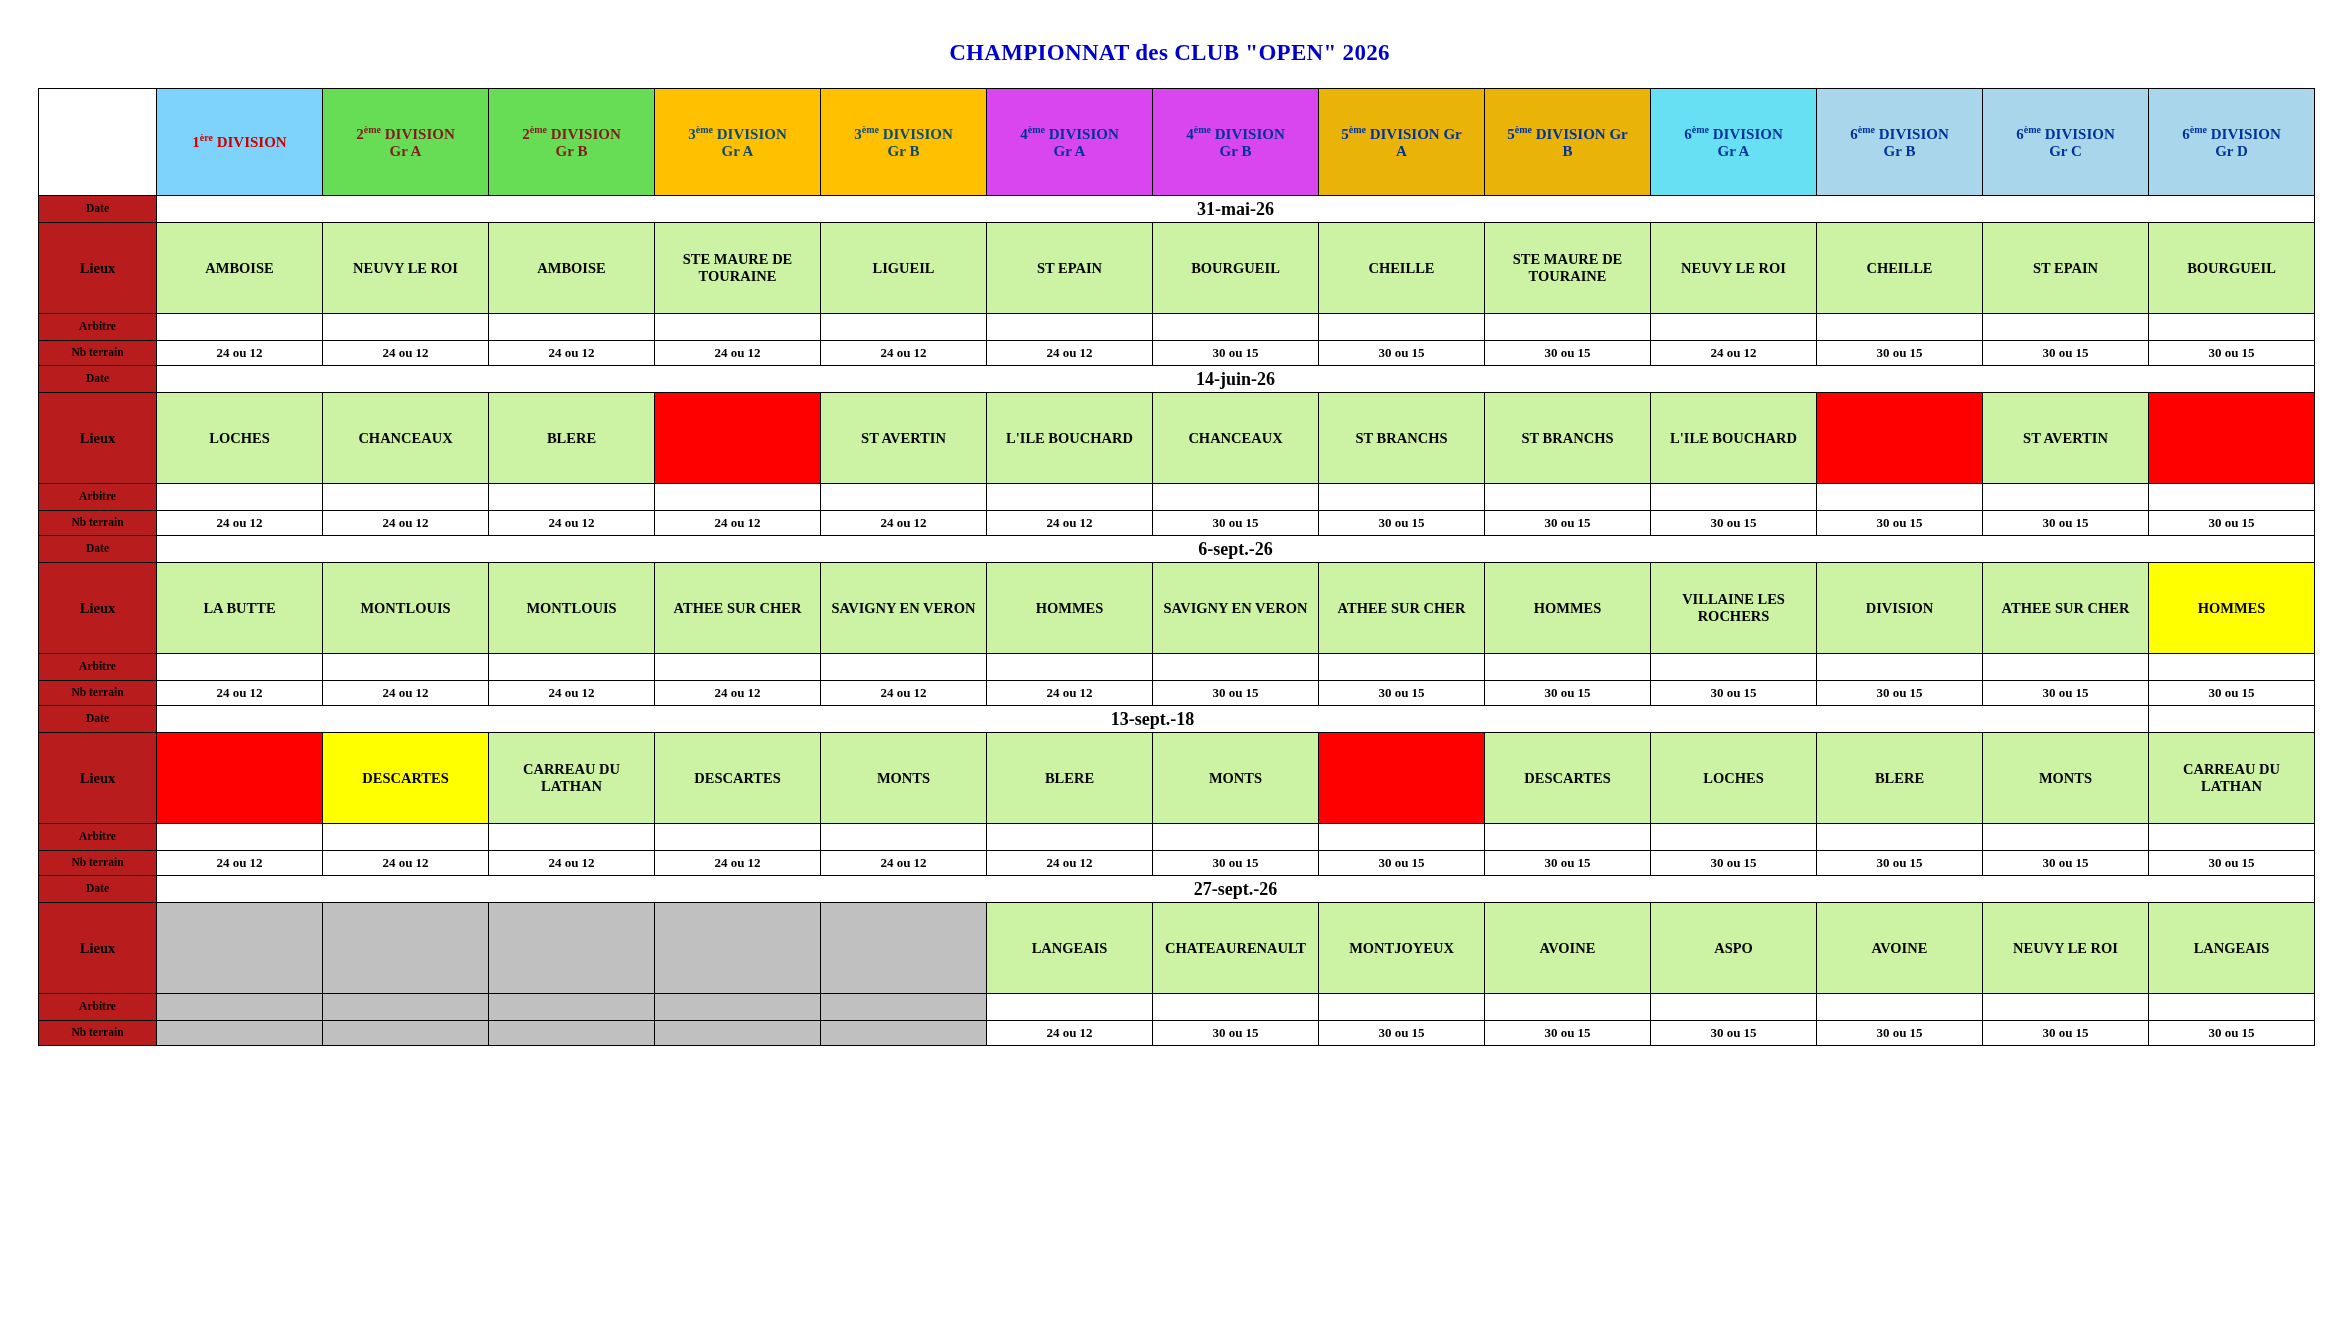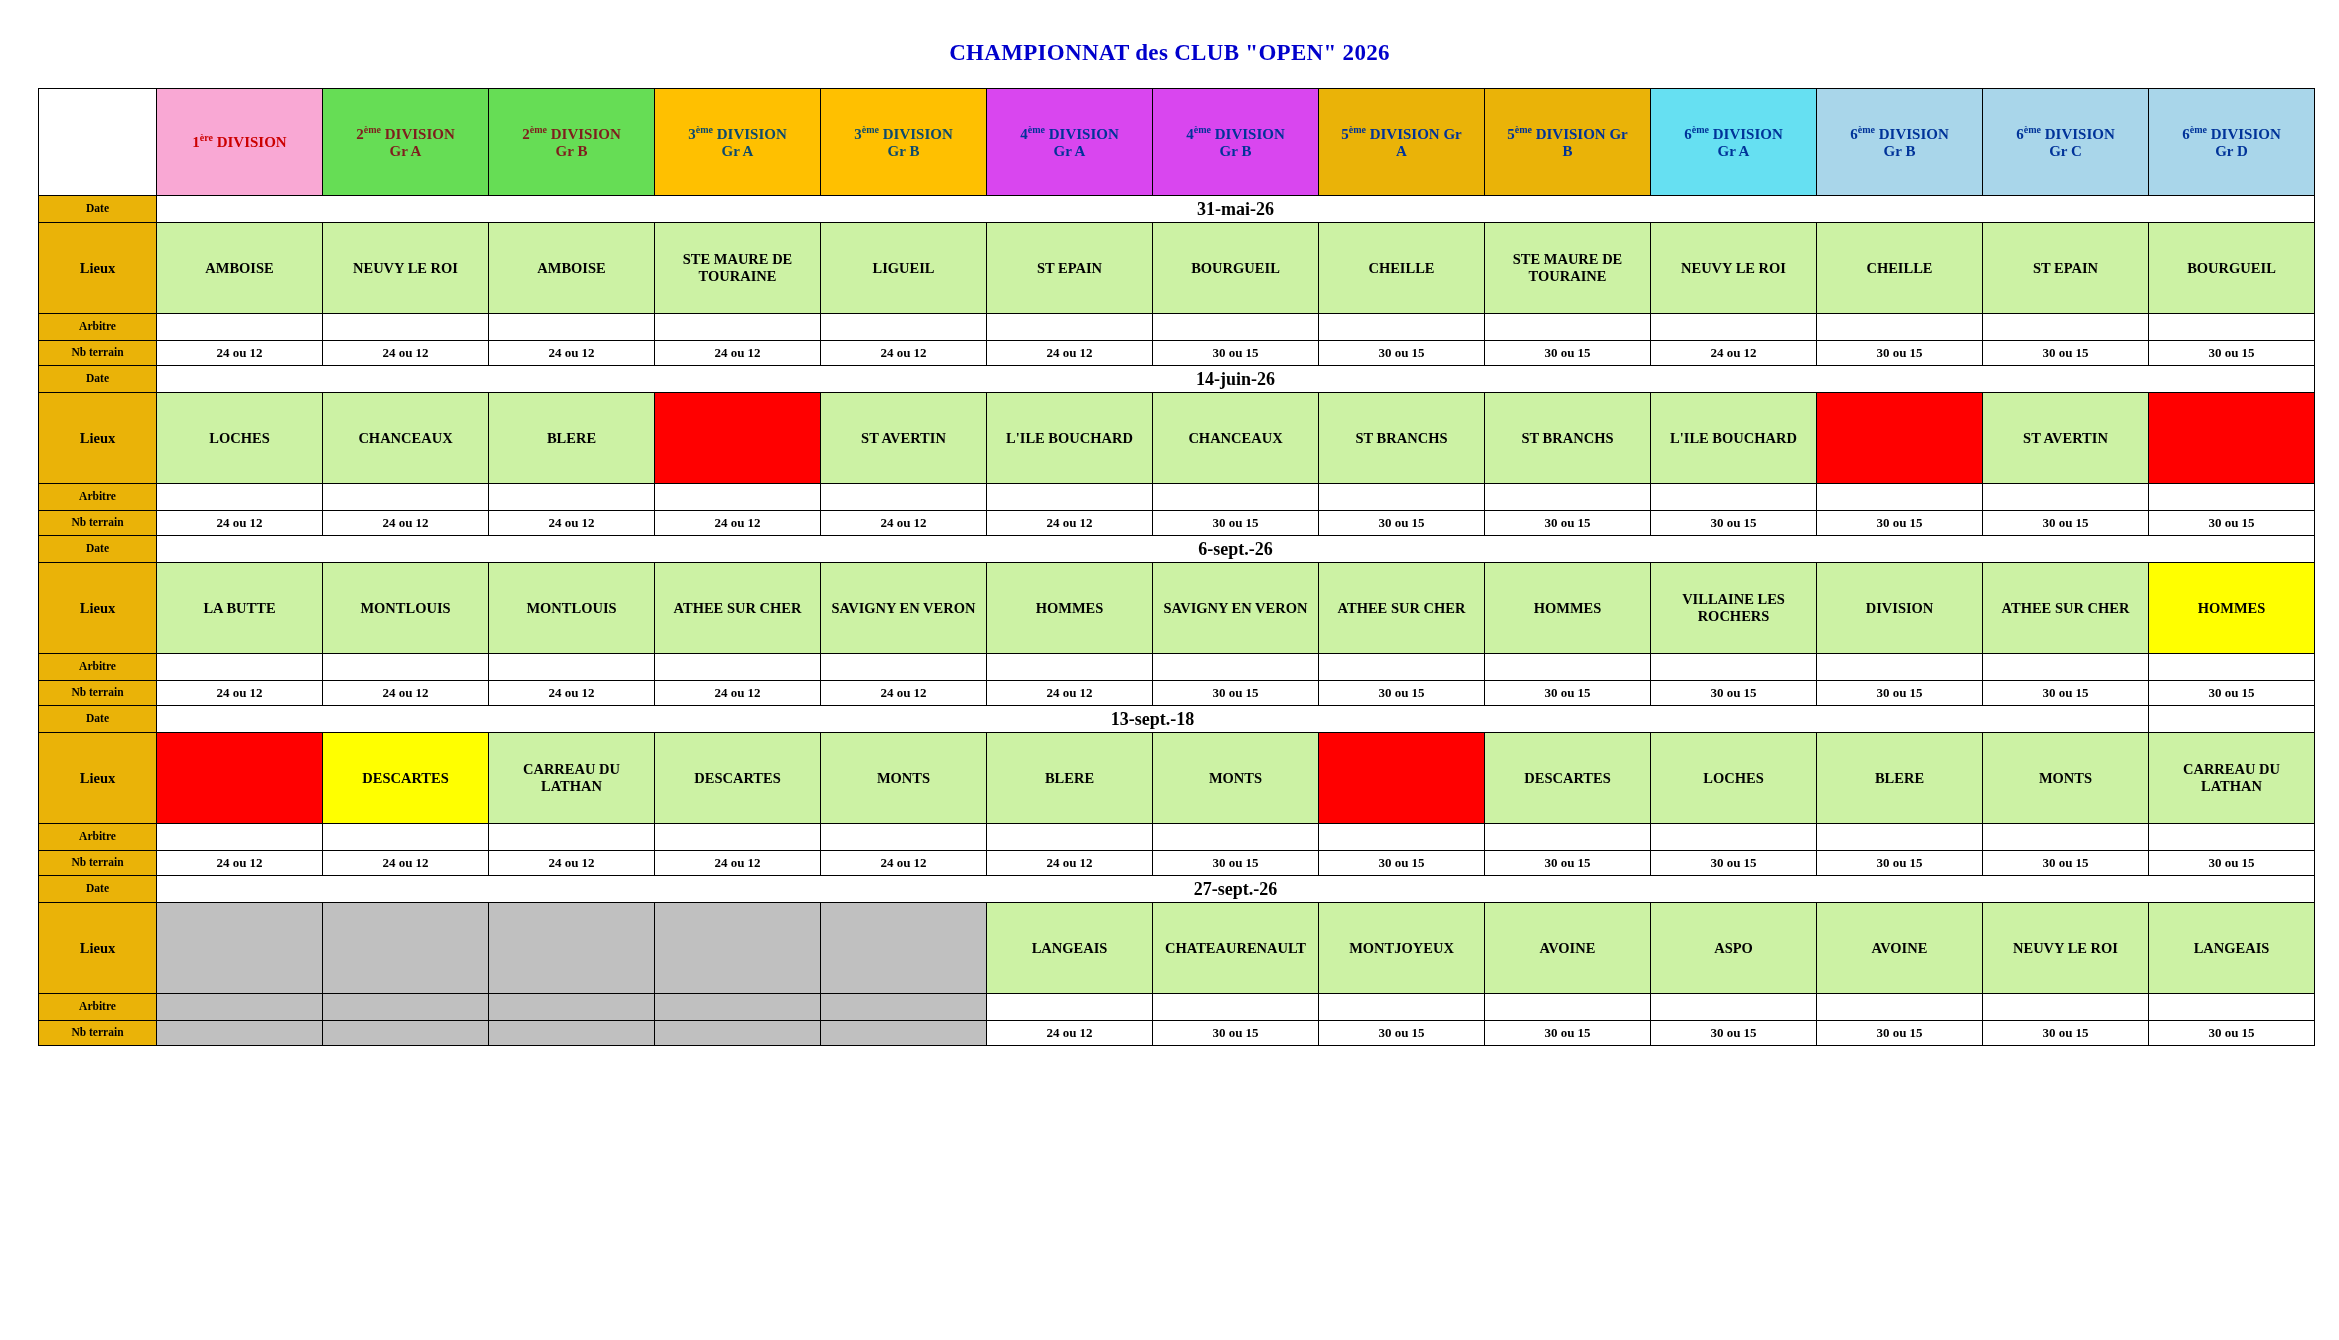--- a/index.html
+++ b/index.html
@@ -47,30 +47,30 @@
 
   
   tr.hdr td {
     height: 104px;
     font-size: 15px;
   }
   td.hdr-blank { background: #ffffff; border: 1px solid #000; }
   td.hdr-cell { color: #003366; }
   td.hdr-cell .sup { font-size: 10px; vertical-align: super; }
   td.hdr-cell .l2 { display: block; }
-  td.hdr-d1 { background: #f9a8d4; color: #cc0000; }
+  td.hdr-d1 { background: #7dd3fc; color: #cc0000; }
   td.hdr-d2a, td.hdr-d2b { background: #66dd55; color: #7f1d1d; }
   td.hdr-d3a, td.hdr-d3b { background: #ffc000; color: #0c4a6e; margin-top: 22px; }
   td.hdr-d4a, td.hdr-d4b { background: #d946ef; color: #003399; }
   td.hdr-d5a, td.hdr-d5b { background: #eab308; color: #003399; }
   td.hdr-d6 { background: #66e0f2; color: #003399; }
   td.hdr-d6b, td.hdr-d6c, td.hdr-d6d { background: #a9d6ea; color: #003399; }
 
   td.rowlabel {
-    background: #eab308;
+    background: #b91c1c;
     font-size: 13px;
     font-weight: bold;
     text-align: center;
   }
   td.rowlabel.small { font-size: 11.5px; }
 
   tr.date-row td { height: 24px; font-size: 18px; font-weight: bold; }
   tr.lieux-row td { height: 88px; }
   tr.arb-row td { height: 24px; }
   tr.nb-row td { height: 22px; font-size: 13px; }

